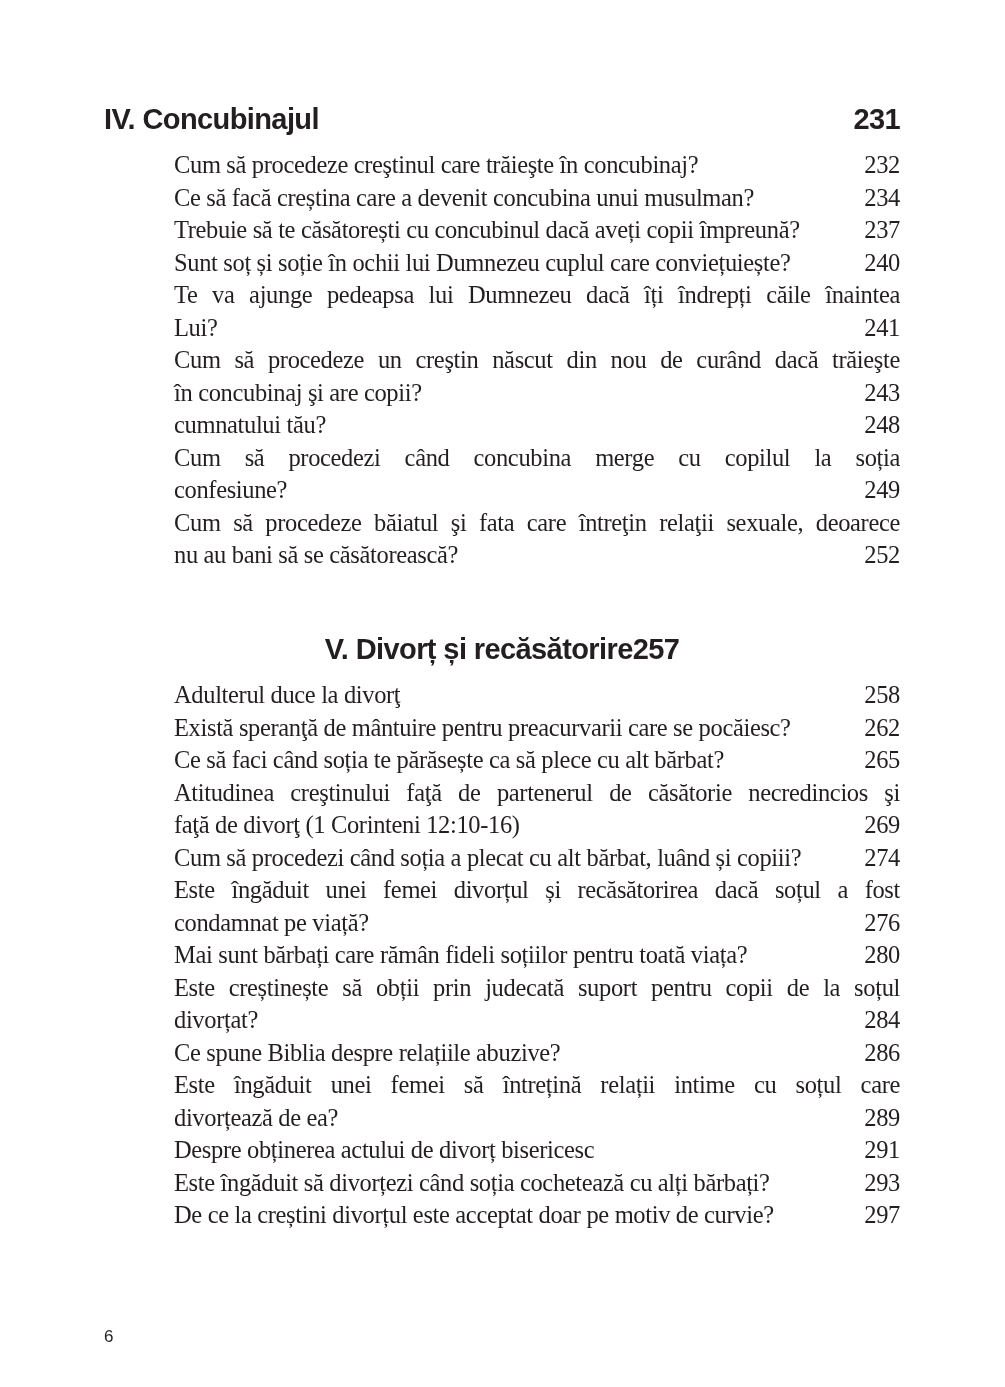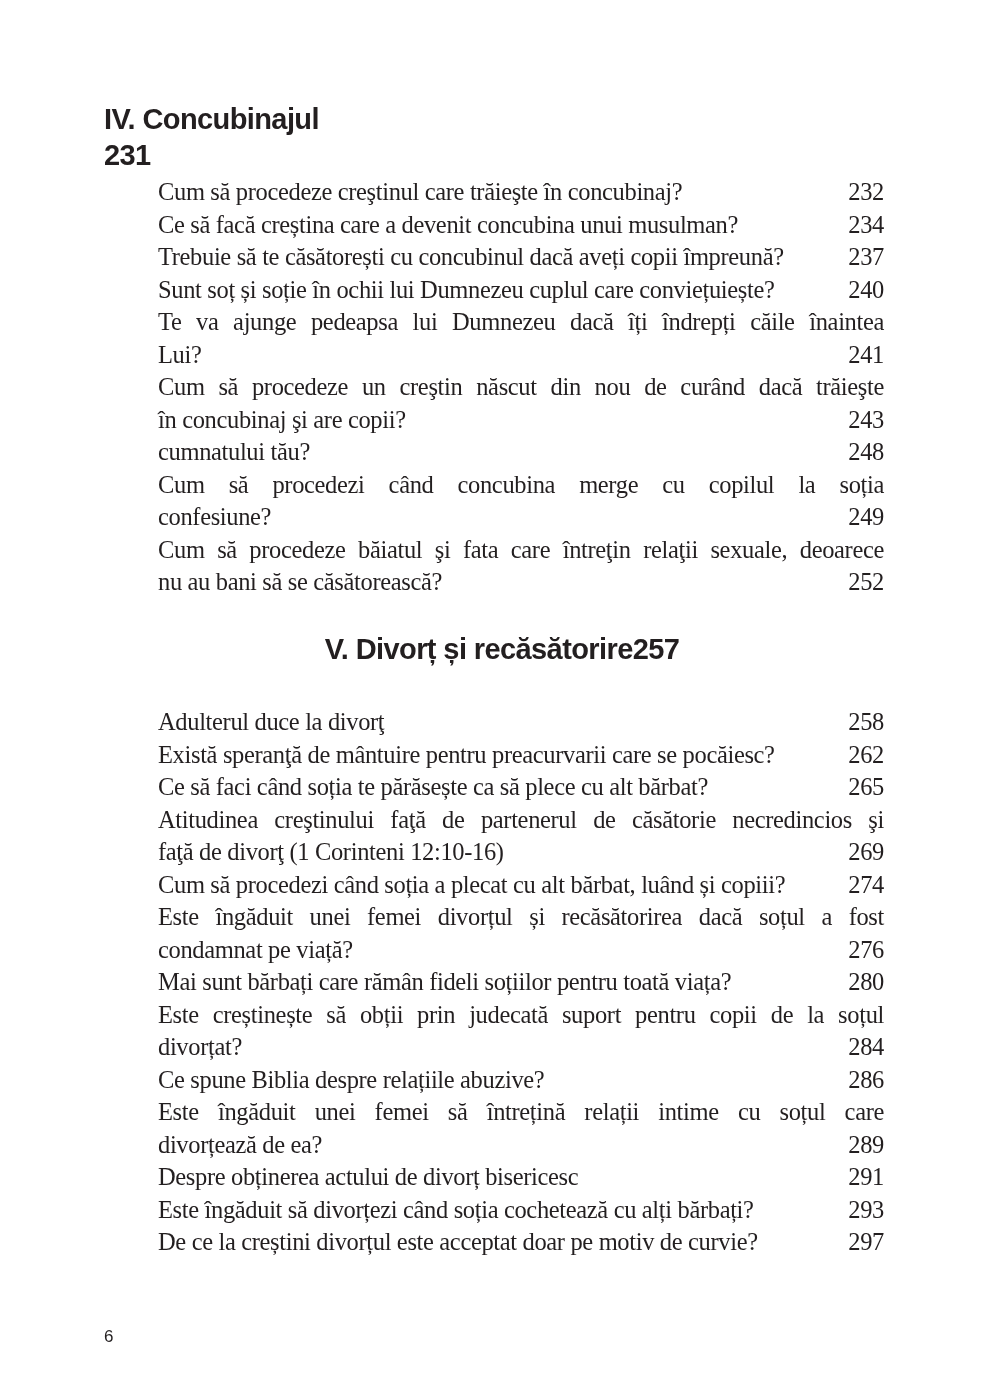--- a/index.html
+++ b/index.html
@@ -4,37 +4,37 @@
 <style>
   html, body { margin: 0; padding: 0; background: #ffffff; }
   body { width: 1005px; height: 1387px; position: relative; overflow: hidden; color: #231f20; }
   .page { position: absolute; left: 0; top: 0; width: 1005px; height: 1387px; }
   .section-head {
     position: absolute; left: 104px; width: 796px;
     display: flex; justify-content: space-between; align-items: baseline;
     font-family: "Liberation Sans", sans-serif; font-weight: bold;
     font-size: 29px; letter-spacing: -0.6px; line-height: 36px;
   }
-  .entries { position: absolute; left: 158px; width: 726px; margin-top: 27px; }
+  .entries { position: absolute; left: 174px; width: 726px; }
   .entry {
     font-family: "Liberation Serif", serif; font-size: 24.5px; line-height: 32.5px;
     text-align: justify; text-align-last: justify; letter-spacing: -0.35px;
   }
   .line { display: flex; justify-content: space-between; white-space: nowrap; }
   .line.just { text-align: justify; text-align-last: justify; display: block; white-space: normal; }
   .page-num {
     position: absolute; left: 104px; top: 1327px;
     font-family: "Liberation Sans", sans-serif; font-size: 17px;
   }
 </style>
 </head>
 <body>
 
 <div class="page">
-  <div class="section-head" style="top:101px;flex-direction:column;">
+  <div class="section-head" style="top:101px;">
     <span>IV. Concubinajul</span>
     <span>231</span>
   </div>
   <div class="entries" id="entries-0" style="top:149px;">
       <div class="entry">
         <div class="line">
           <span>Cum să procedeze creştinul care trăieşte în concubinaj?</span>
           <span>232</span>
         </div>
       </div>

